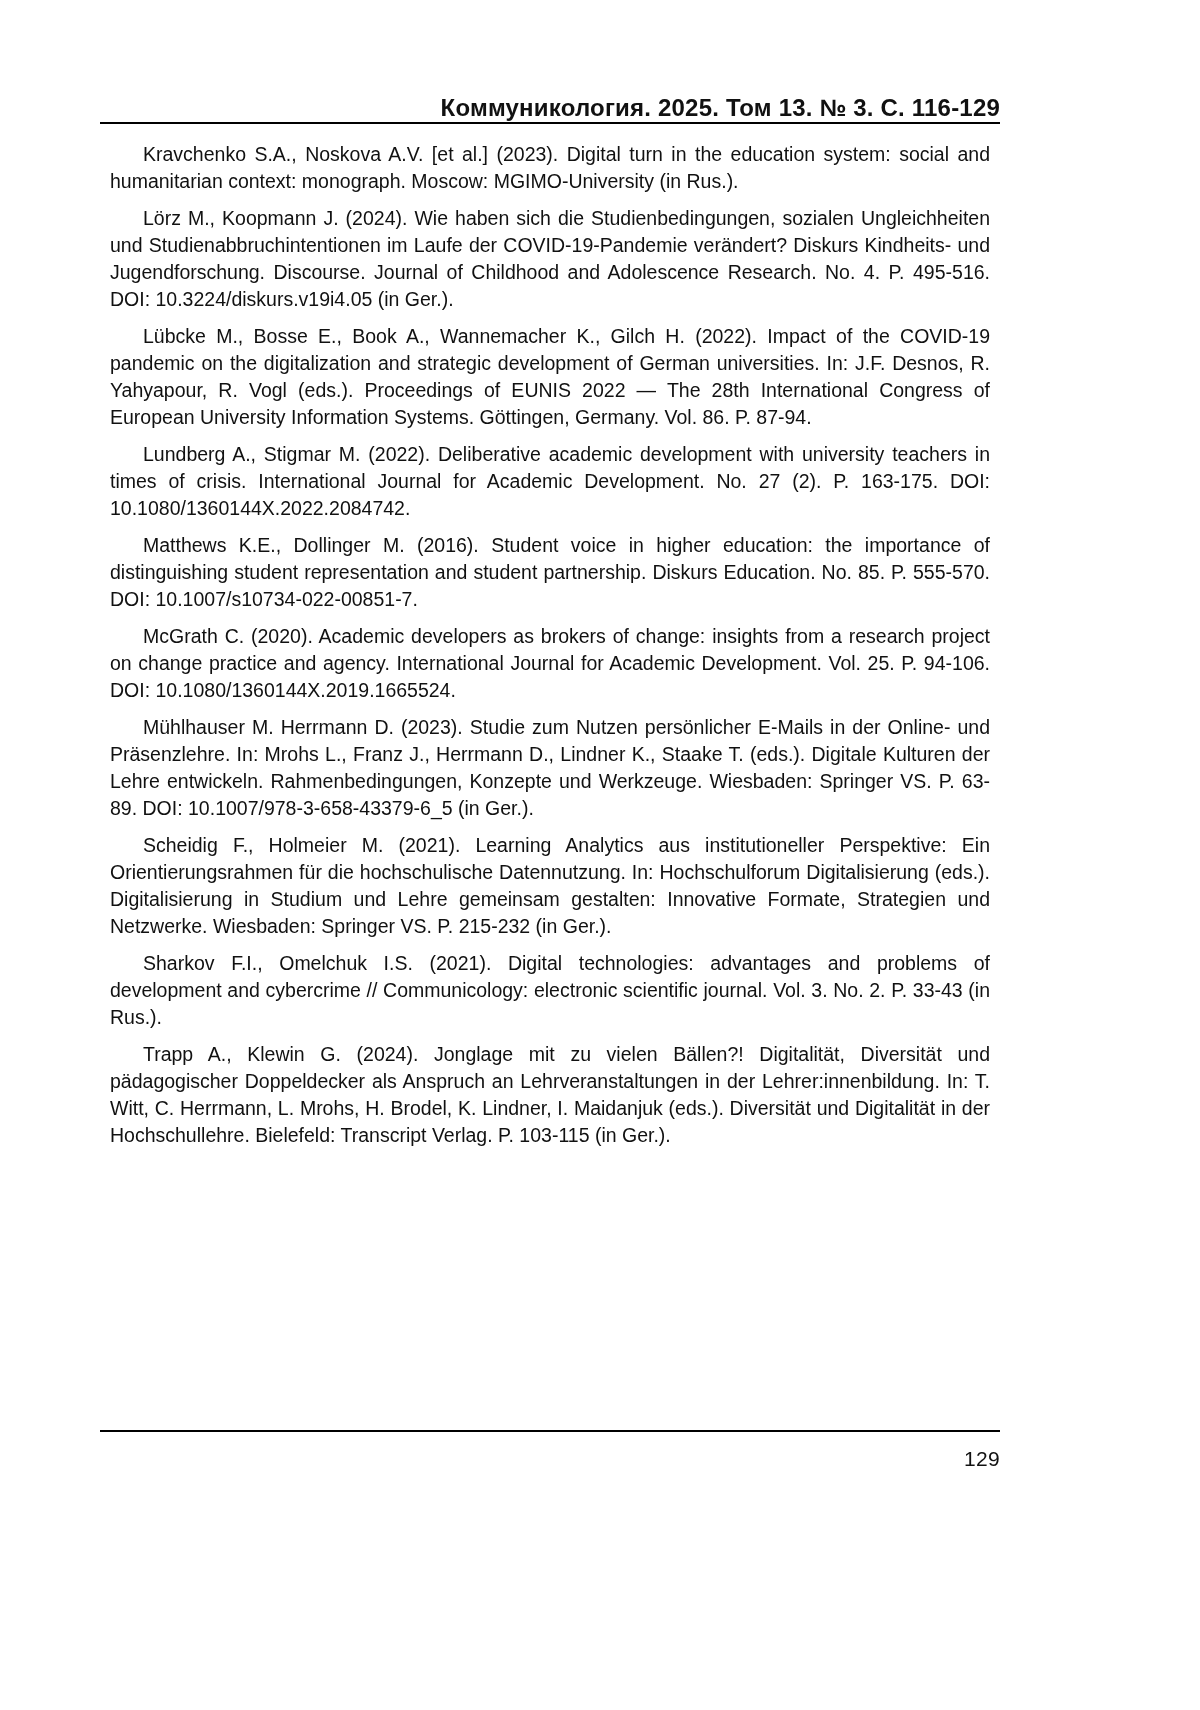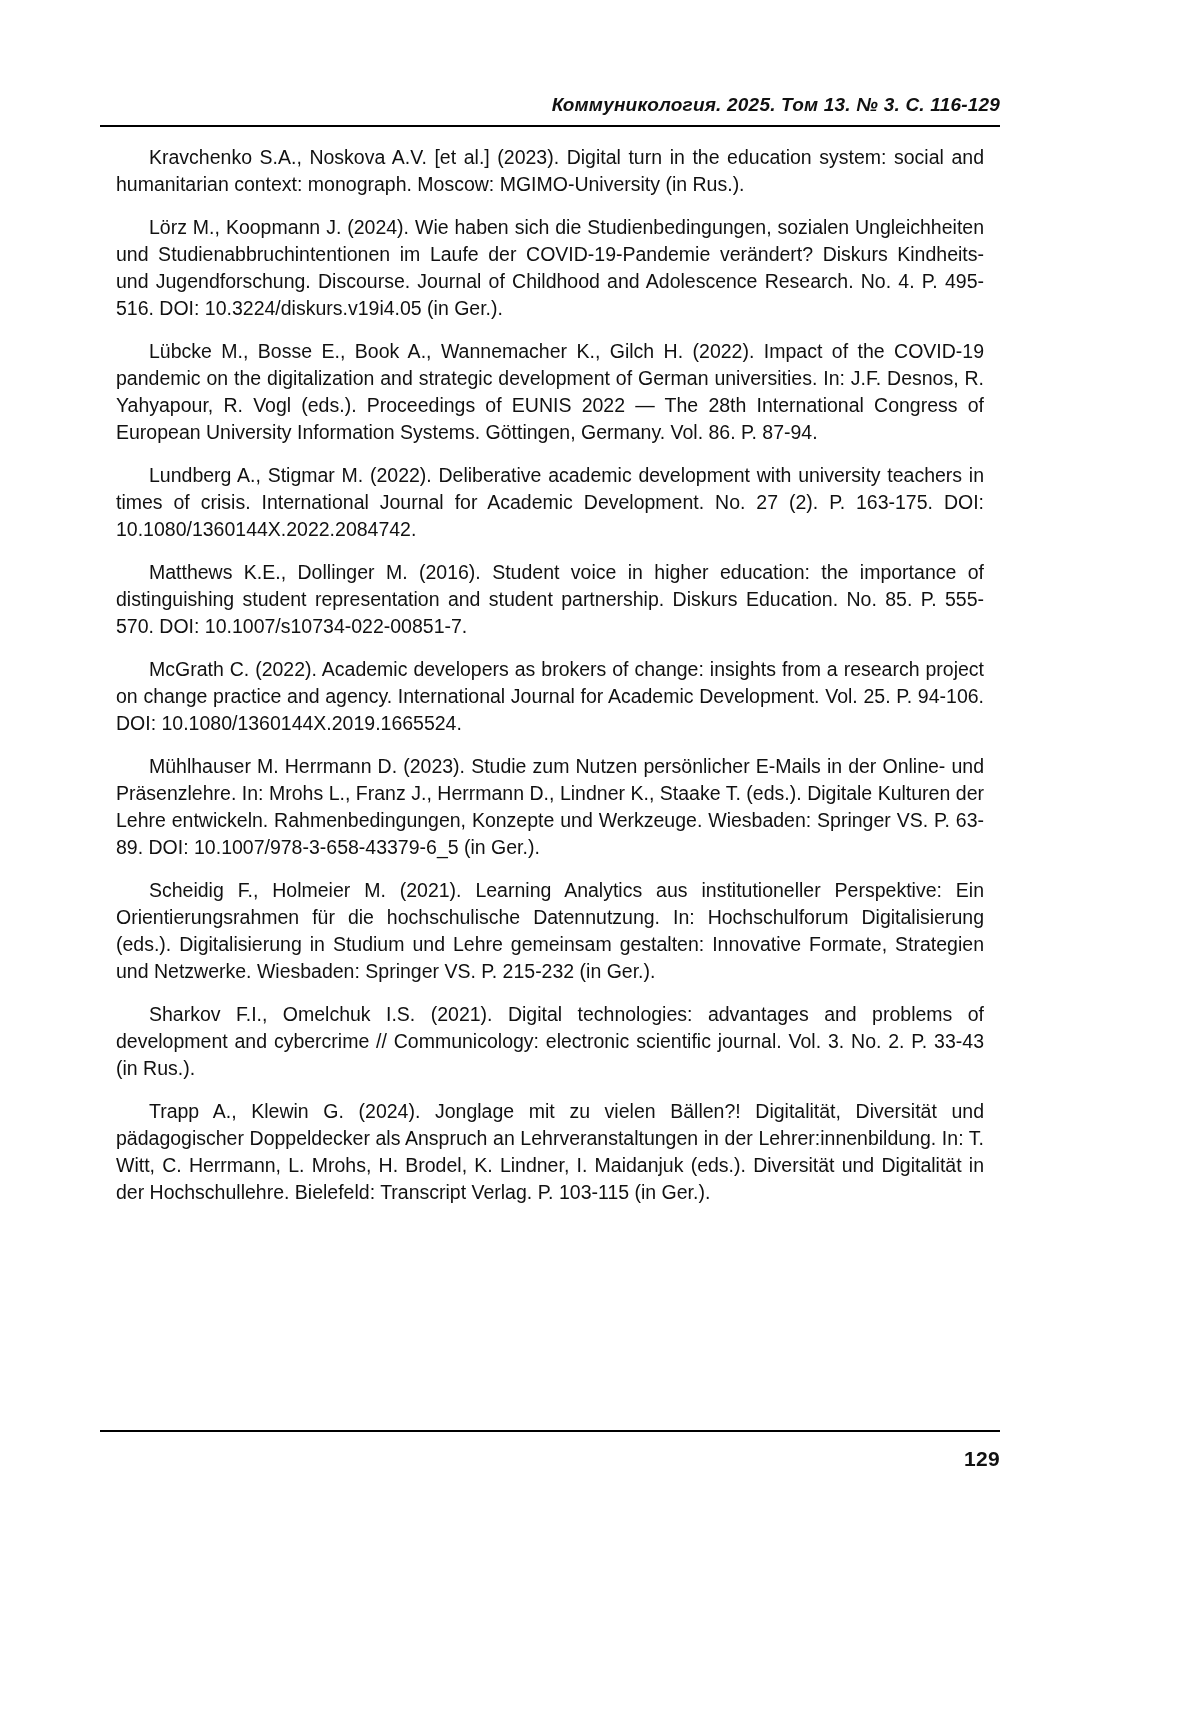--- a/index.html
+++ b/index.html
@@ -21,56 +21,54 @@
     background: #ffffff;
     overflow: hidden;
   }
   .content {
     position: absolute;
     left: 100px;
     top: 94px;
     width: 900px;
   }
   .journal-line {
-    font-size: 19px;
+    font-size: 24px;
     font-weight: bold;
-    font-style: italic;
     text-align: right;
     letter-spacing: 0.2px;
-    padding-bottom: 9px;
   }
   .head-rule {
     border-bottom: 2px solid #000000;
     width: 100%;
   }
   .references {
     margin-top: 17px;
   }
   .ref {
-    margin: 16px;
+    margin: 10px;
     font-size: 19.5px;
     line-height: 27px;
     text-align: justify;
     text-indent: 33px;
   }
   .it {
   }
   .footer {
     position: absolute;
     left: 100px;
     top: 1430px;
     width: 900px;
   }
   .foot-rule {
     border-bottom: 2px solid #000000;
     width: 100%;
   }
   .page-number {
     font-size: 21px;
-    font-weight: bold;
+    font-weight: normal;
     text-align: right;
     margin-top: 15px;
     letter-spacing: 0.3px;
   }
 </style>
 </head>
 <body>
 
 <div class="page">
 
@@ -80,21 +78,21 @@
       <div class="journal-line">Коммуникология. 2025. Том 13. № 3. С. 116-129</div>
       <div class="head-rule"></div>
     </header>
 
     <main class="references" id="refs">
         <p class="ref"><span>Kravchenko S.A., Noskova A.V. [et al.] (2023). Digital turn in the education system: social and humanitarian context: monograph. Moscow: MGIMO-University (in Rus.).</span></p>
         <p class="ref"><span>Lörz M., Koopmann J. (2024). Wie haben sich die Studienbedingungen, sozialen Ungleichheiten und Studienabbruchintentionen im Laufe der COVID-19-Pandemie verändert? Diskurs Kindheits- und Jugendforschung. </span><span class="it">Discourse. Journal of Childhood and Adolescence Research</span><span>. No. 4. P. 495-516. DOI: 10.3224/diskurs.v19i4.05 (in Ger.).</span></p>
         <p class="ref"><span>Lübcke M., Bosse E., Book A., Wannemacher K., Gilch H. (2022). Impact of the COVID-19 pandemic on the digitalization and strategic development of German universities. In: J.F. Desnos, R. Yahyapour, R. Vogl (eds.). Proceedings of EUNIS 2022 — The 28th International Congress of European University Information Systems. Göttingen, Germany. Vol. 86. P. 87-94.</span></p>
         <p class="ref"><span>Lundberg A., Stigmar M. (2022). Deliberative academic development with university teachers in times of crisis. </span><span class="it">International Journal for Academic Development</span><span>. No. 27 (2). P. 163-175. DOI: 10.1080/1360144X.2022.2084742.</span></p>
         <p class="ref"><span>Matthews K.E., Dollinger M. (2016). Student voice in higher education: the importance of distinguishing student representation and student partnership. </span><span class="it">Diskurs Education</span><span>. No. 85. P. 555-570. DOI: 10.1007/s10734-022-00851-7.</span></p>
-        <p class="ref"><span>McGrath C. (2022). Academic developers as brokers of change: insights from a research project on change practice and agency. </span><span class="it">International Journal for Academic Development</span><span>. Vol. 25. P. 94-106. DOI: 10.1080/1360144X.2019.1665524.</span></p>
+        <p class="ref"><span>McGrath C. (2020). Academic developers as brokers of change: insights from a research project on change practice and agency. </span><span class="it">International Journal for Academic Development</span><span>. Vol. 25. P. 94-106. DOI: 10.1080/1360144X.2019.1665524.</span></p>
         <p class="ref"><span>Mühlhauser M. Herrmann D. (2023). Studie zum Nutzen persönlicher E-Mails in der Online- und Präsenzlehre. In: Mrohs L., Franz J., Herrmann D., Lindner K., Staake T. (eds.). Digitale Kulturen der Lehre entwickeln. Rahmenbedingungen, Konzepte und Werkzeuge. Wiesbaden: Springer VS. P. 63-89. DOI: 10.1007/978-3-658-43379-6_5 (in Ger.).</span></p>
         <p class="ref"><span>Scheidig F., Holmeier M. (2021). Learning Analytics aus institutioneller Perspektive: Ein Orientierungsrahmen für die hochschulische Datennutzung. In: Hochschulforum Digitalisierung (eds.). Digitalisierung in Studium und Lehre gemeinsam gestalten: Innovative Formate, Strategien und Netzwerke. Wiesbaden: Springer VS. P. 215-232 (in Ger.).</span></p>
         <p class="ref"><span>Sharkov F.I., Omelchuk I.S. (2021). Digital technologies: advantages and problems of development and cybercrime // Communicology: electronic scientific journal. Vol. 3. No. 2. P. 33-43 (in Rus.).</span></p>
         <p class="ref"><span>Trapp A., Klewin G. (2024). Jonglage mit zu vielen Bällen?! Digitalität, Diversität und pädagogischer Doppeldecker als Anspruch an Lehrveranstaltungen in der Lehrer:innenbildung. In: T. Witt, C. Herrmann, L. Mrohs, H. Brodel, K. Lindner, I. Maidanjuk (eds.). Diversität und Digitalität in der Hochschullehre. Bielefeld: Transcript Verlag. P. 103-115 (in Ger.).</span></p>
       </main>
 
   </div>
 
   <footer class="footer">
     <div class="foot-rule"></div>

